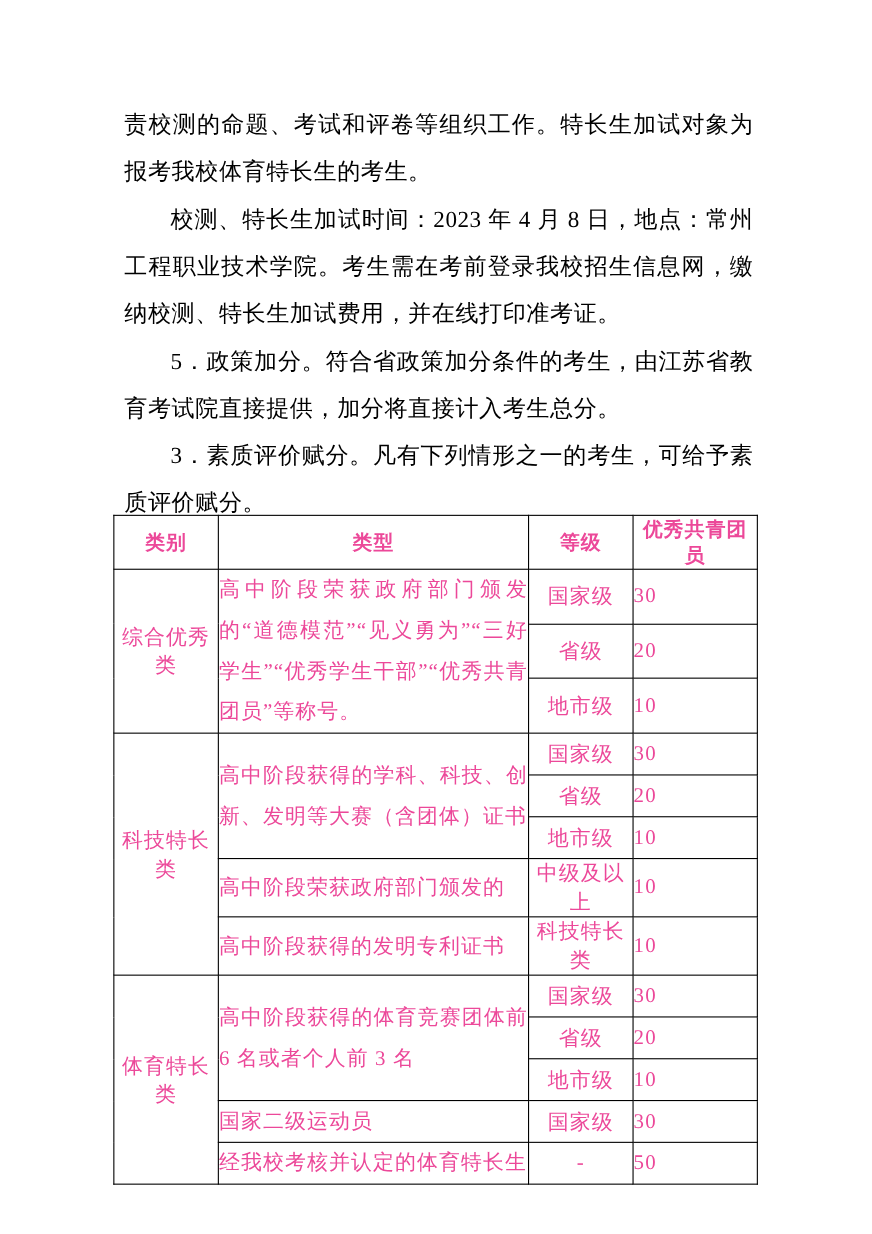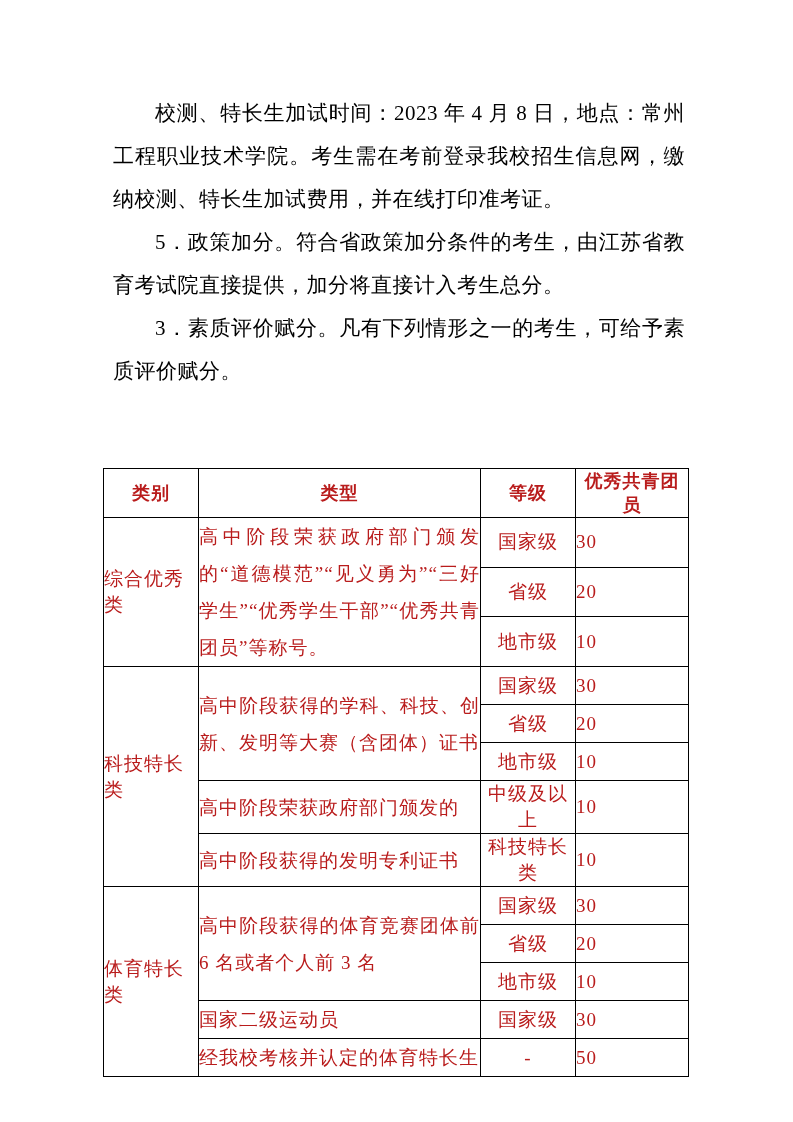--- a/index.html
+++ b/index.html
@@ -30,54 +30,55 @@
   .para { margin: 0; }
   .para.indent { text-indent: 2em; }
 
   table.score-table {
     position: absolute;
     left: 103px;
     top: 468px;
     width: 585px;
     border-collapse: collapse;
     table-layout: fixed;
-    color: #b91c1c;
+    color: #ec4899;
     font-family: Liberation Serif, serif;
   }
   .score-table th,
   .score-table td {
     border: 1px solid #000000;
     padding: 0;
     vertical-align: middle;
     letter-spacing: 1px;
   }
   .score-table thead tr { height: 37px; }
   .score-table tbody tr { height: 38px; }
   .score-table th {
     font-size: 18px;
     font-weight: 700;
     text-align: center;
   }
   .score-table td { font-size: 19px; }
-  .category-cell { text-align: left; }
+  .category-cell { text-align: center; }
   .type-cell {
     text-align: justify;
     text-justify: inter-character;
     padding: 0 9px;
     line-height: 37px;
   }
   .level-cell { text-align: center; }
   .score-cell { text-align: left; }
 </style>
 </head>
 <body>
 
 <div class="page">
 
   <div class="paragraphs">
+    <p class="para">责校测的命题、考试和评卷等组织工作。特长生加试对象为报考我校体育特长生的考生。</p>
     <p class="para indent">校测、特长生加试时间：2023 年 4 月 8 日，地点：常州工程职业技术学院。考生需在考前登录我校招生信息网，缴纳校测、特长生加试费用，并在线打印准考证。</p>
     <p class="para indent">5．政策加分。符合省政策加分条件的考生，由江苏省教育考试院直接提供，加分将直接计入考生总分。</p>
     <p class="para indent">3．素质评价赋分。凡有下列情形之一的考生，可给予素质评价赋分。</p>
   </div>
 
   <table class="score-table">
     <colgroup>
       <col style="width:95px">
       <col style="width:282px">
       <col style="width:95px">

